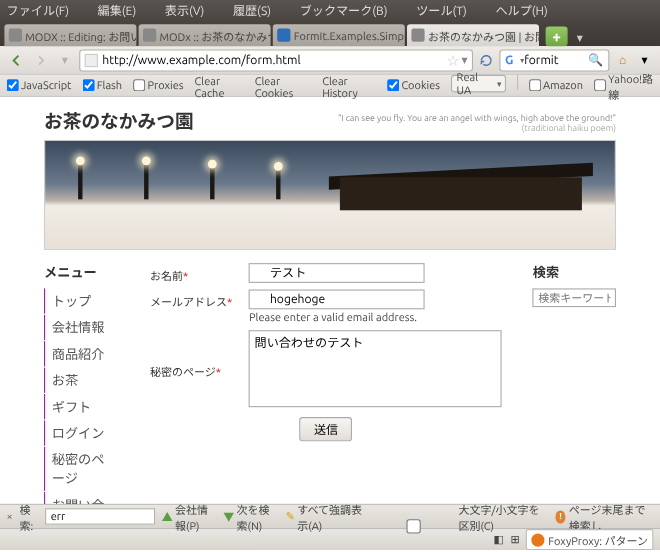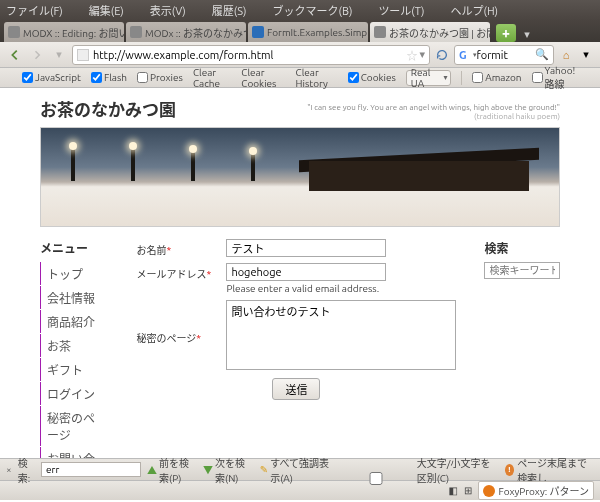--- a/index.html
+++ b/index.html
@@ -27,21 +27,21 @@
 .urlbar .star { color: #ccc; }
 .urlbar .dd { color: #888; margin-left: 2px; }
 .searchbar { display: flex; align-items: center; background: #fff; border: 1px solid #b5b0aa; border-radius: 3px; height: 20px; width: 100px; padding: 0 4px; }
 .searchbar .g { width: 14px; height: 12px; display:flex; align-items:center; font-weight: bold; }
 .searchbar .g::before { content: "G"; color:#4285f4; }
 .searchbar input { border: none; flex: 1; font-size: 11px; outline: none; width: 50px; }
 .nav-icon { width: 16px; height: 16px; display: flex; align-items: center; justify-content: center; }
 .reload-icon svg { width: 14px; height: 14px; }
 
 
-.devbar { background: linear-gradient(#eae7e2, #dcd8d3); height: 20px; display: flex; align-items: center; padding: 0 22px; gap: 10px; border-bottom: 1px solid #bbb; font-size: 10px; color: #444; }
+.devbar { background: linear-gradient(#eae7e2, #dcd8d3); height: 20px; display: flex; padding: 0 6px; gap: 10px; border-bottom: 1px solid #bbb; font-size: 10px; color: #444; }
 .devbar .chk { display: flex; align-items: center; gap: 2px; }
 .devbar .chk input { width: 11px; height: 11px; }
 .devbar .link { cursor: pointer; }
 .devbar .select { background: #f5f3f0; border: 1px solid #b5b0aa; border-radius: 3px; height: 16px; padding: 0 14px 0 4px; position: relative; display: flex; align-items: center; }
 .devbar .select::after { content: "▾"; position: absolute; right: 3px; font-size: 8px; color: #666; }
 .devbar .sep { width: 1px; height: 14px; background: #c0bbb4; }
 
 
 .viewport { height: 370px; overflow: auto; background: #fff; }
 .page-outer { background: #fff; padding: 8px 14px; }
@@ -67,21 +67,21 @@
 .sidebar h3 { font-size: 12px; font-weight: bold; margin-bottom: 6px; color: #333; }
 .menu-list { list-style: none; }
 .menu-list li { border-left: 1px solid #a21caf; padding: 3px 6px; font-size: 12px; color: #555; margin-bottom: 1px; cursor: pointer; }
 .menu-list li.active { border-left-color: #888; background: #eee; font-weight: bold; }
 
 .main { flex: 1; }
 .form-row { display: flex; margin-bottom: 6px; align-items: flex-start; }
 .form-row .lbl { width: 90px; font-size: 10px; color: #333; padding-top: 3px; }
 .form-row .req { color: #d00; }
 .form-row .fld { flex: 1; }
-.form-row input[type="text"] { width: 160px; border: 1px solid #aaa; padding: 2px 4px; font-size: 11px; }
+.form-row input[type="text"] { width: 160px; border: 1px solid #aaa; padding: 2px 18px; font-size: 11px; }
 .form-row textarea { width: 230px; height: 70px; border: 1px solid #aaa; padding: 2px 4px; font-size: 11px; resize: none; }
 .err-msg { font-size: 10px; color: #444; margin-top: 2px; }
 .submit-row { text-align: center; margin-top: 6px; }
 .submit-btn { padding: 2px 12px; font-size: 11px; background: linear-gradient(#f7f5f2, #e2ded8); border: 1px solid #aaa; border-radius: 3px; }
 
 .right-col { width: 105px; }
 .right-col h3 { font-size: 12px; font-weight: bold; margin-bottom: 6px; color: #333; }
 .right-col input { width: 100%; border: 1px solid #aaa; padding: 2px 4px; font-size: 10px; }
 
 
@@ -269,21 +269,21 @@
     </div>
   </div>
 </div>
 
 <div class="findbar">
   <span class="x">×</span>
   <span>検索:</span>
   <input type="text" value="err" style="">
   <span class="fb-btn">
       <span class="arrow-up">▲</span>
-      <span>前を検索(P)</span>
+      <span>会社情報(P)</span>
     </span>
   <span class="fb-btn">
       <span class="arrow-down">▼</span>
       <span>次を検索(N)</span>
     </span>
   <span class="hl">
       <span class="hl-icon">✎</span>
       <span>すべて強調表示(A)</span>
     </span>
   <label class="chk">

